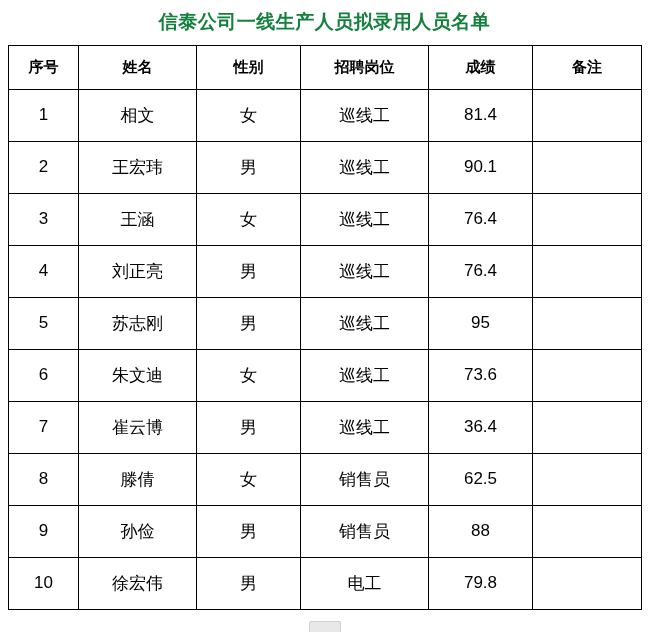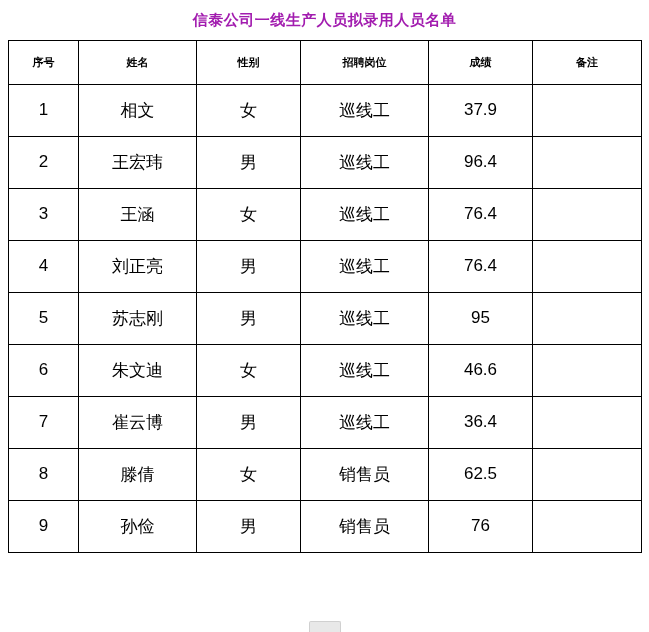--- a/index.html
+++ b/index.html
@@ -15,27 +15,27 @@
     overflow: hidden;
   }
   .page {
     width: 649px;
     height: 632px;
     position: relative;
     box-sizing: border-box;
   }
   .doc-title {
     text-align: center;
-    font-size: 15px;
+    font-size: 19px;
     font-weight: bold;
     letter-spacing: 0.5px;
     padding-top: 10px;
     padding-bottom: 10px;
     line-height: 1.3;
-    color: #a21caf;
+    color: #15803d;
   }
   .table-wrap {
     padding: 0 8px;
     box-sizing: border-box;
   }
   table.roster {
     border-collapse: collapse;
     width: 633px;
     table-layout: fixed;
     border: 1.5px solid #000;
@@ -45,21 +45,21 @@
     text-align: center;
     vertical-align: middle;
     font-size: 17px;
     font-weight: normal;
     padding: 0;
     height: 51px;
     color: #000;
   }
   table.roster thead td {
     font-weight: bold;
-    font-size: 11px;
+    font-size: 15px;
     height: 43px;
   }
   .col-seq { width: 70px; }
   .col-name { width: 118px; }
   .col-gender { width: 104px; }
   .col-post { width: 128px; }
   .col-score { width: 104px; }
   .col-remark { width: 109px; }
   .scroll-hint {
     position: absolute;
@@ -100,29 +100,29 @@
           <td>成绩</td>
           <td>备注</td>
         </tr>
       </thead>
       <tbody>
         <tr>
           <td>1</td>
           <td>相文</td>
           <td>女</td>
           <td>巡线工</td>
-          <td>37.9</td>
+          <td>81.4</td>
           <td></td>
         </tr>
         <tr>
           <td>2</td>
           <td>王宏玮</td>
           <td>男</td>
           <td>巡线工</td>
-          <td>96.4</td>
+          <td>90.1</td>
           <td></td>
         </tr>
         <tr>
           <td>3</td>
           <td>王涵</td>
           <td>女</td>
           <td>巡线工</td>
           <td>76.4</td>
           <td></td>
         </tr>
@@ -140,21 +140,21 @@
           <td>男</td>
           <td>巡线工</td>
           <td>95</td>
           <td></td>
         </tr>
         <tr>
           <td>6</td>
           <td>朱文迪</td>
           <td>女</td>
           <td>巡线工</td>
-          <td>46.6</td>
+          <td>73.6</td>
           <td></td>
         </tr>
         <tr>
           <td>7</td>
           <td>崔云博</td>
           <td>男</td>
           <td>巡线工</td>
           <td>36.4</td>
           <td></td>
         </tr>
@@ -164,21 +164,29 @@
           <td>女</td>
           <td>销售员</td>
           <td>62.5</td>
           <td></td>
         </tr>
         <tr>
           <td>9</td>
           <td>孙俭</td>
           <td>男</td>
           <td>销售员</td>
-          <td>76</td>
+          <td>88</td>
+          <td></td>
+        </tr>
+        <tr>
+          <td>10</td>
+          <td>徐宏伟</td>
+          <td>男</td>
+          <td>电工</td>
+          <td>79.8</td>
           <td></td>
         </tr>
       </tbody>
     </table>
   </div>
 
   <div class="scroll-hint"></div>
 
 </div>
 

